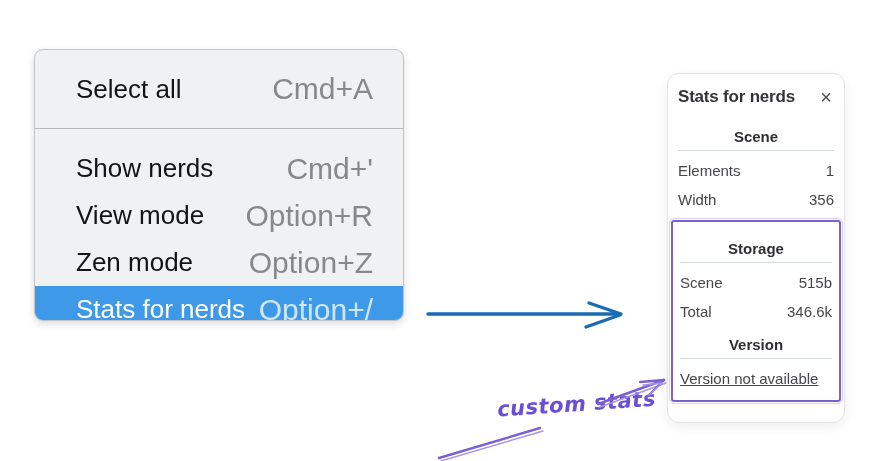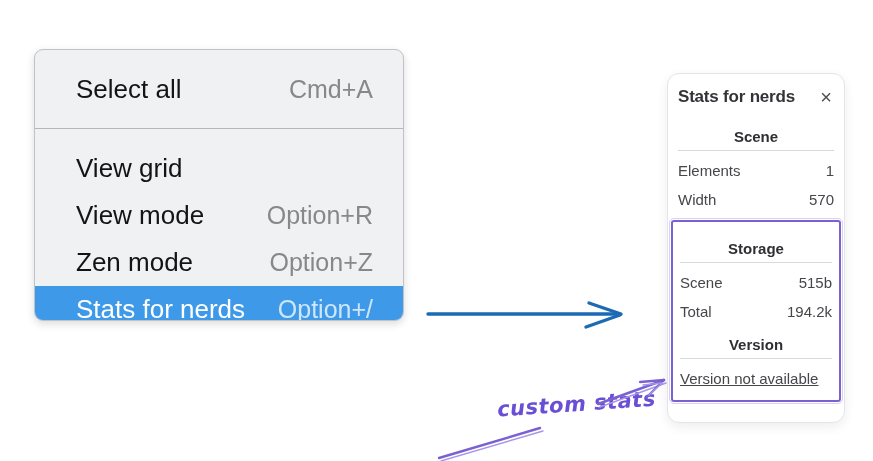--- a/index.html
+++ b/index.html
@@ -16,21 +16,21 @@
     box-sizing:border-box;overflow:hidden;
   }
   .menu-group-top{height:78px;display:flex;align-items:stretch;}
   .menu-divider{height:1px;background:var(--menu-divider);}
   .menu-group-bottom{padding-top:16px;}
   .menu-item{
     height:47px;display:flex;align-items:center;justify-content:space-between;
     padding:0 30px 0 41px;font-size:26px;color:var(--text-dark);cursor:default;
   }
   .menu-group-top .menu-item{height:78px;flex:1;}
-  .menu-item .shortcut{font-size:25px;color:var(--shortcut-gray);}
+  .menu-item .shortcut{font-size:30px;color:var(--shortcut-gray);}
   .menu-item.selected{background:var(--highlight-blue);color:#ffffff;}
   .menu-item.selected .shortcut{color:rgba(255,255,255,.75);}
 
   
   .stats-panel{
     position:absolute;left:667px;top:73px;width:178px;height:350px;
     background:#ffffff;border:1px solid var(--panel-border);border-radius:12px;
     box-shadow:0 4px 12px rgba(0,0,0,.07);box-sizing:border-box;
     padding:13px 10px 8px 10px;color:var(--panel-text);font-size:15px;
   }
@@ -73,21 +73,22 @@
   <div class="menu">
     <div class="menu-group-top">
       <div class="menu-item">
         <span>Select all</span>
         <span class="shortcut">Cmd+A</span>
       </div>
     </div>
     <div class="menu-divider"></div>
     <div class="menu-group-bottom">
       <div class="menu-item">
-        <span>View grid</span>
+        <span>Show nerds</span>
+        <span class="shortcut">Cmd+'</span>
       </div>
       <div class="menu-item">
         <span>View mode</span>
         <span class="shortcut">Option+R</span>
       </div>
       <div class="menu-item">
         <span>Zen mode</span>
         <span class="shortcut">Option+Z</span>
       </div>
       <div class="menu-item selected">
@@ -106,37 +107,37 @@
     <div>
       <div class="sec-header">Scene</div>
       <div class="sec-divider"></div>
       <div class="rows">
         <div class="stat-row">
           <span>Elements</span>
           <span class="val">1</span>
         </div>
         <div class="stat-row">
           <span>Width</span>
-          <span class="val">570</span>
+          <span class="val">356</span>
         </div>
       </div>
     </div>
 
     <div class="sketch-rect">
       <div>
         <div class="sec-header">Storage</div>
         <div class="sec-divider"></div>
         <div class="rows">
           <div class="stat-row">
             <span>Scene</span>
             <span class="val">515b</span>
           </div>
           <div class="stat-row">
             <span>Total</span>
-            <span class="val">194.2k</span>
+            <span class="val">346.6k</span>
           </div>
         </div>
       </div>
       <div>
         <div class="sec-header version">Version</div>
         <div class="sec-divider"></div>
         <div class="version-note">Version not available</div>
       </div>
     </div>
   </div>

